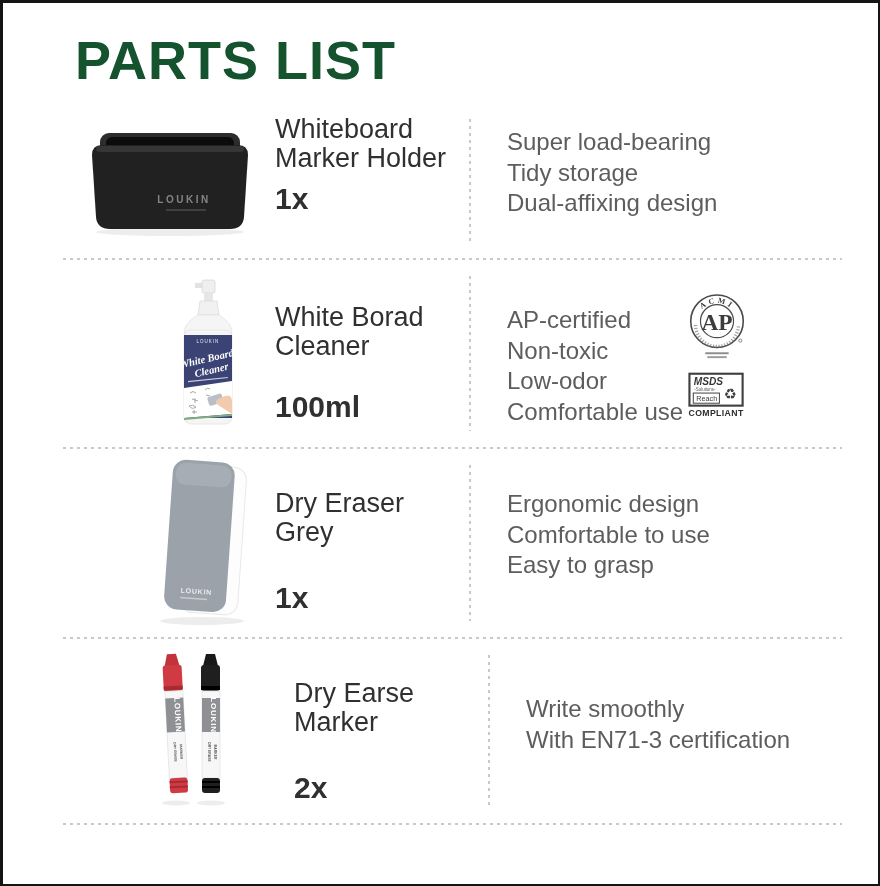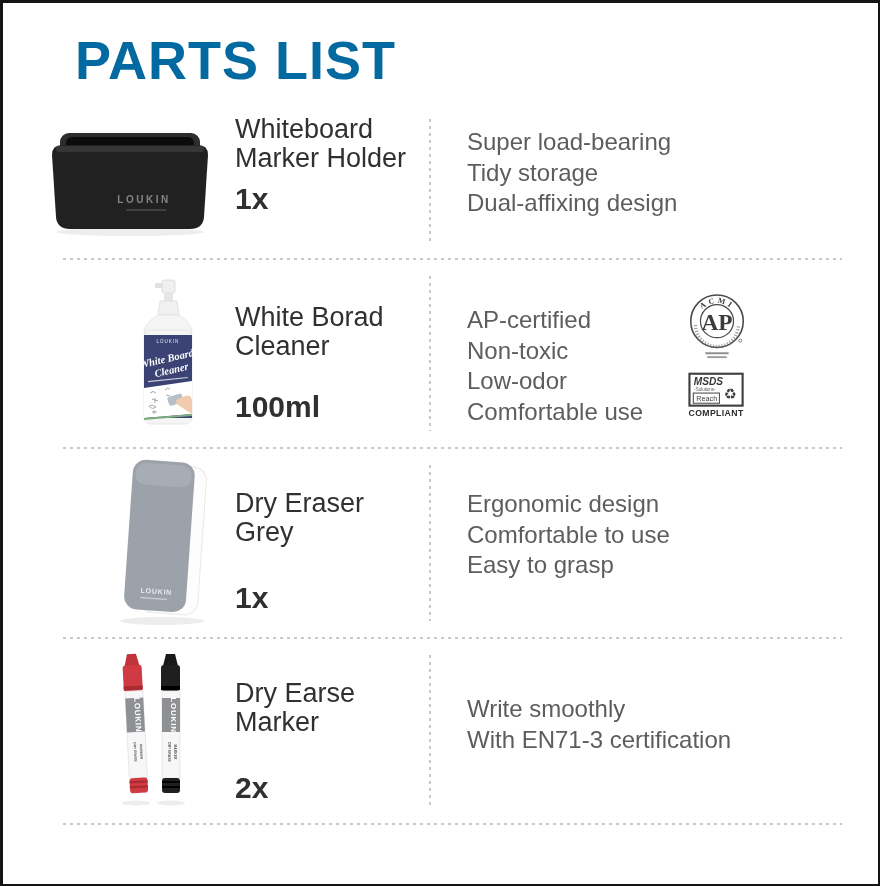--- a/index.html
+++ b/index.html
@@ -5,42 +5,42 @@
   html,body { margin:0; padding:0; background:#ffffff; }
   .page {
     width:880px; height:886px; box-sizing:border-box;
     border-style:solid; border-color:#141414; border-width:3px 2px 2px 3px;
     background:#ffffff; position:relative; overflow:hidden;
     font-family:"Liberation Sans", sans-serif;
   }
   .header { padding:30px 0 0 72px; height:100px; box-sizing:border-box; }
   .title {
     font-size:54px; font-weight:700; letter-spacing:1px;
-    color:#0369a1; line-height:1.0;
+    color:#14532d; line-height:1.0;
   }
   .row { display:flex; position:relative; }
   .row-1 { height:155px; } .row-2 { height:187px; } .row-3 { height:188px; } .row-4 { height:184px; }
   .hr-dash {
     height:2px; margin:0 36px 0 60px;
     background:repeating-linear-gradient(to right, #c9c9c9 0 3px, transparent 3px 7px);
   }
-  .col-image { width:232px; display:flex; align-items:center; justify-content:center; flex:none; }
+  .col-image { width:232px; display:flex; align-items:center; justify-content:center; flex:none;margin-left:40px; }
   .col-name  { width:194px; flex:none; box-sizing:border-box; }
   .col-features { flex:1; padding-left:38px; position:relative; box-sizing:border-box; }
   .v-dash {
     position:absolute; left:0; top:16px; bottom:16px; width:2px;
     background:repeating-linear-gradient(to bottom, #c9c9c9 0 3px, transparent 3px 7px);
   }
   .name { font-size:27px; font-weight:400; color:#303030; line-height:1.09; max-width:176px; }
   .qty  { font-size:30px; font-weight:600; color:#303030; }
   .feature { font-size:24px; color:#5d5d5d; line-height:1.28; }
   .row-1 .col-name { padding-top:12px; }  .row-1 .qty { margin-top:8px; }  .row-1 .col-features { padding-top:24px; }
   .row-2 .col-name { padding-top:43px; }  .row-2 .qty { margin-top:28px; } .row-2 .col-features { padding-top:45px; }
   .row-3 .col-name { padding-top:40px; }  .row-3 .qty { margin-top:33px; } .row-3 .col-features { padding-top:40px; }
-  .row-4 .col-name { padding-top:40px; }  .row-4 .qty { margin-top:33px; } .row-4 .col-features { padding-top:55px; }
+  .row-4 .col-name { padding-top:40px;margin-left:19px; }  .row-4 .qty { margin-top:33px; } .row-4 .col-features { padding-top:55px; }
   .shift-holder  { transform:translateX(11px); }
   .shift-bottle  { transform:translateX(49px); }
   .shift-eraser  { transform:translateX(41px); }
   .shift-markers { transform:translateX(34px); }
   .badges {
     position:absolute; left:674px; top:32px; width:80px;
     display:flex; flex-direction:column; align-items:center; gap:10px;
   }
   svg text { font-family:"Liberation Sans", sans-serif; }
   svg .serif { font-family:"Liberation Serif", serif; }

